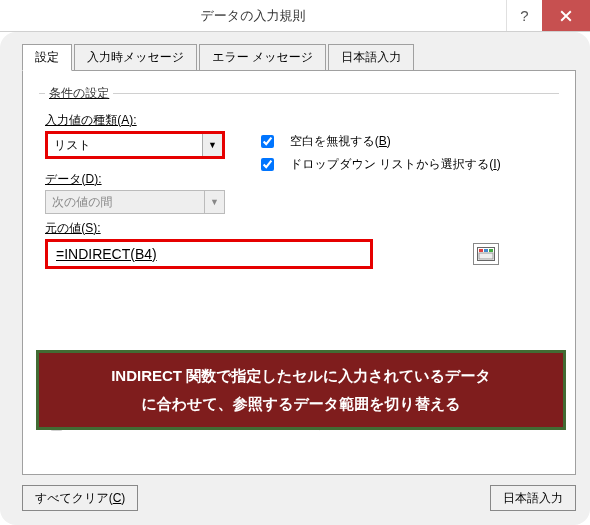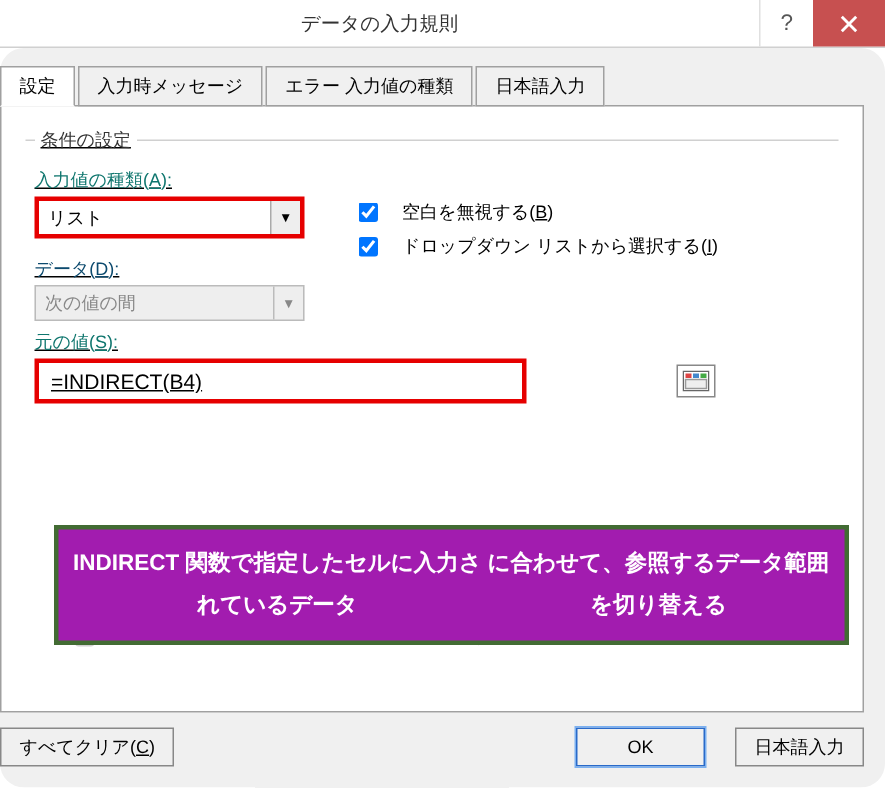--- a/index.html
+++ b/index.html
@@ -47,21 +47,21 @@
     background: #c75050;
     display: flex;
     align-items: center;
     justify-content: center;
     color: #fff;
     font-size: 14px;
   }
   .close-btn svg { width: 12px; height: 12px; }
   .dialog-body {
     background: #f0f0f0;
-    padding: 12px 14px 14px 0;
+    padding: 12px 14px 14px 22px;
     height: calc(525px - 32px);
     display: flex;
     flex-direction: column;
     border-radius: 16px;
   }
   .tabs {
     display: flex;
     margin-bottom: -1px;
     z-index: 1;
     position: relative;
@@ -92,23 +92,23 @@
     border-bottom: none;
     margin: 0 0 6px 0;
     padding: 10px 6px 6px 6px;
     text-decoration: underline;
   }
   fieldset legend {
     padding: 0 4px;
     color: #333;
   }
   .row { margin-bottom: 6px; }
-  .lbl { display: block; margin-bottom: 2px; color: #0f766e; }
+  .lbl { display: block; margin-bottom: 2px; color: #000000; }
   .under { text-decoration: underline; }
-  .disabled { color: #0c4a6e; }
+  .disabled { color: #000000; }
   .select-wrap {
     display: inline-flex;
     align-items: center;
     border: 3px solid #e60000;
     padding: 0;
     background: #fff;
     width: 180px;
     height: 28px;
     gap: 20px;
   }
@@ -178,24 +178,24 @@
     padding: 0;
     margin-left: 80px;
   }
   .ref-btn svg { width: 18px; height: 14px; }
   .green-callout {
     position: absolute;
     left: 36px;
     top: 350px;
     width: 530px;
     height: 80px;
-    background: #a21caf;
+    background: #7f1d1d;
     border: 3px solid #426b33;
     display: flex;
-    flex-direction: row;
+    flex-direction: column;
     align-items: center;
     justify-content: center;
     color: #fff;
     font-size: 15px;
     font-weight: bold;
     line-height: 1.9;
     padding: 4px 8px;
     text-align: center;
   }
   .hidden-check-row {
@@ -241,21 +241,21 @@
         </svg>
     </div>
   </div>
 </div>
 
 <div class="dialog-body">
 
   <div class="tabs">
     <div class="tab active"><span>設定</span></div>
     <div class="tab"><span>入力時メッセージ</span></div>
-    <div class="tab"><span>エラー 入力値の種類</span></div>
+    <div class="tab"><span>エラー メッセージ</span></div>
     <div class="tab"><span>日本語入力</span></div>
   </div>
 
   <div class="tabpanel">
     <fieldset>
       <legend>条件の設定</legend>
 
       <div class="row">
         <span class="lbl"><span>入力値の種類(</span><span class="under">A</span><span>):</span></span>
         <div class="select-wrap">
@@ -308,17 +308,16 @@
   </div>
 
   <div class="green-callout">
     <div>INDIRECT 関数で指定したセルに入力されているデータ</div>
     <div>に合わせて、参照するデータ範囲を切り替える</div>
   </div>
 
   <div class="button-row">
     <button class="btn"><span>すべてクリア(</span><span class="under">C</span><span>)</span></button>
     <div class="spacer"></div>
-    <button class="btn default">OK</button>
     <button class="btn">日本語入力</button>
   </div>
 
 </div>
 
 </body></html>

